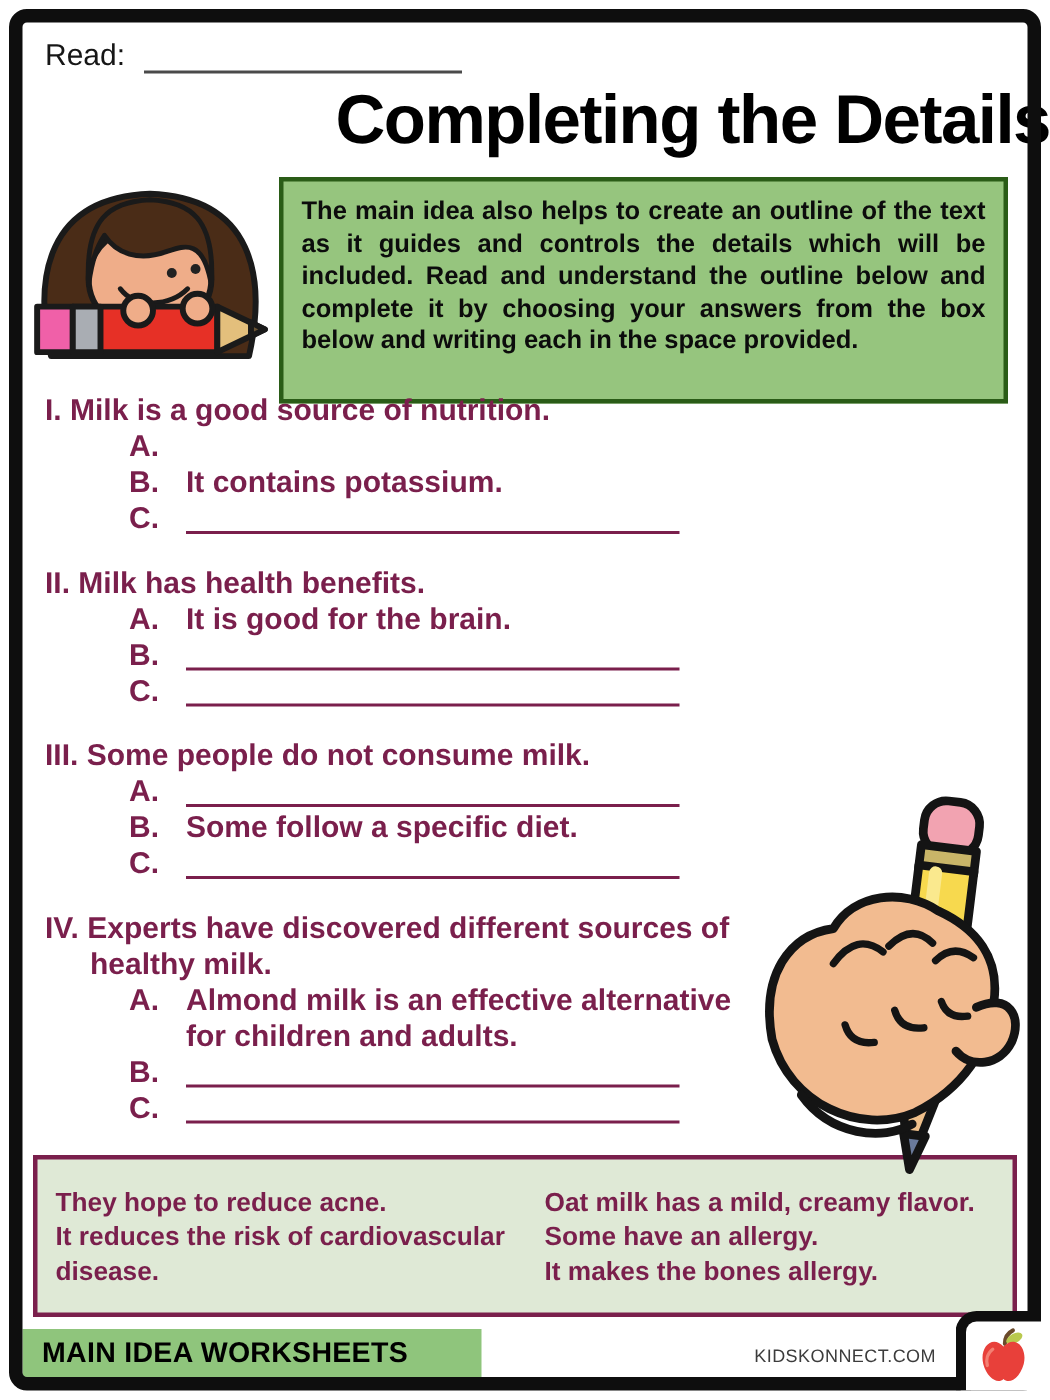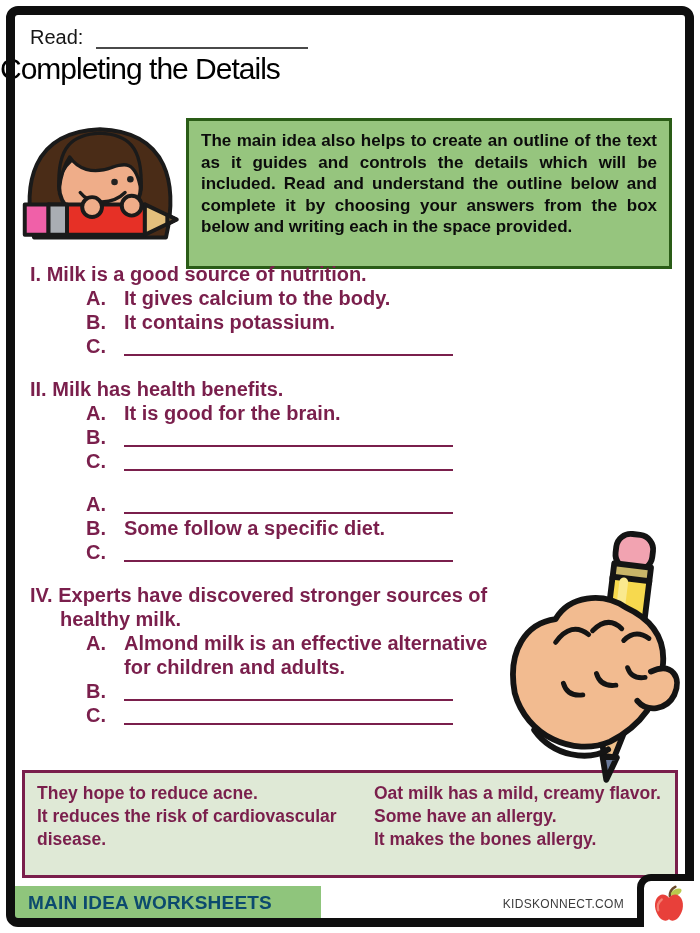--- a/index.html
+++ b/index.html
@@ -9,22 +9,22 @@
   }
   .page-border{
     position:absolute;inset:6px;border:9px solid #0e0e0e;border-radius:12px;
     z-index:10;pointer-events:none;
   }
   
   .name-label{position:absolute;left:30px;top:26px;font-size:20px;color:#161616;z-index:1}
   .name-underline{position:absolute;left:96px;top:47px;width:212px;height:2px;background:#4a4a4a;z-index:1}
   
   .title{
-    position:absolute;left:0;right:0;top:52px;text-align:left;
-    font-size:30px;font-weight:normal;color:#000;letter-spacing:-1px;z-index:1;
+    position:absolute;left:0;right:0;top:52px;text-align:right;
+    font-size:46px;font-weight:bold;color:#000;letter-spacing:-1px;z-index:1;
   }
   
   .girl{position:absolute;left:14px;top:112px;width:172px;height:132px;z-index:2}
   .instr{
     position:absolute;left:186px;top:118px;width:486px;height:151px;box-sizing:border-box;
     background:#96c57e;border:3px solid #2a5c17;padding:9px 12px;
     font-size:17px;line-height:21.5px;font-weight:bold;color:#0c0c0c;text-align:justify;z-index:1;
   }
   
   .outline{
@@ -39,32 +39,32 @@
   .item-text{white-space:pre-line}
   .blank-line{
     display:inline-block;width:329px;height:20px;
     border-bottom:2.5px solid #7a1f4c;align-self:flex-start;
   }
   
   .hand{position:absolute;left:505px;top:520px;width:180px;height:272px;z-index:6}
   
   .ansbox{
     position:absolute;left:22px;top:770px;width:656px;height:108px;box-sizing:border-box;
-    background:#dfe9d6;border:3px solid #7a1f4c;display:flex;gap:13px;padding:9px 12px;
-    color:#7a1f4c;font-weight:bold;font-size:17.5px;line-height:23px;z-index:2;
+    background:#dfe9d6;border:3px solid #7a1f4c;display:flex;gap:2px;padding:9px 12px;
+    color:#7a1f4c;font-weight:bold;font-size:17.5px;line-height:23px;z-index:2;align-items:center;
   }
   .ans-col-left{width:324px;flex:none}
   .ans-col-right{flex:1}
   .ans-line{white-space:pre-line}
   
   .footer-bar{
     position:absolute;left:15px;top:886px;width:306px;height:33px;background:#8fc57c;
     display:flex;align-items:center;padding-left:13px;box-sizing:border-box;z-index:3;
   }
-  .footer-text{font-size:19px;font-weight:bold;color:#0c4a6e;letter-spacing:.2px}
+  .footer-text{font-size:19px;font-weight:bold;color:#000000;letter-spacing:.2px}
   .site{position:absolute;right:76px;top:897px;font-size:12px;color:#3c3c3c;letter-spacing:.3px;z-index:3}
   .apple-badge{
     position:absolute;right:6px;bottom:6px;width:57px;height:53px;background:#fff;
     border-top:7px solid #0e0e0e;border-left:7px solid #0e0e0e;border-top-left-radius:14px;
     z-index:12;display:flex;align-items:center;justify-content:center;box-sizing:border-box;
   }
 </style>
 </head>
 <body>
 
@@ -94,21 +94,20 @@
 </svg>
 
 <div class="instr">The main idea also helps to create an outline of the text as it guides and controls the details which will be included. Read and understand the outline below and complete it by choosing your answers from the box below and writing each in the space provided.</div>
 
 <div class="outline">
 
   <div class="sec sec-first">
     <div class="sec-heading">I. Milk is a good source of nutrition.</div>
     <div class="item">
       <span class="letter">A.</span>
-      <span class="item-text">It gives calcium to the body.</span>
     </div>
     <div class="item">
       <span class="letter">B.</span>
       <span class="item-text">It contains potassium.</span>
     </div>
     <div class="item">
       <span class="letter">C.</span>
       <span class="blank-line"></span>
     </div>
   </div>
@@ -123,36 +122,37 @@
       <span class="letter">B.</span>
       <span class="blank-line"></span>
     </div>
     <div class="item">
       <span class="letter">C.</span>
       <span class="blank-line"></span>
     </div>
   </div>
 
   <div class="sec">
+    <div class="sec-heading">III. Some people do not consume milk.</div>
     <div class="item">
       <span class="letter">A.</span>
       <span class="blank-line"></span>
     </div>
     <div class="item">
       <span class="letter">B.</span>
       <span class="item-text">Some follow a specific diet.</span>
     </div>
     <div class="item">
       <span class="letter">C.</span>
       <span class="blank-line"></span>
     </div>
   </div>
 
   <div class="sec">
-    <div class="sec-heading">IV. Experts have discovered stronger sources of
+    <div class="sec-heading">IV. Experts have discovered different sources of
 healthy milk.</div>
     <div class="item">
       <span class="letter">A.</span>
       <span class="item-text">Almond milk is an effective alternative
 for children and adults.</span>
     </div>
     <div class="item">
       <span class="letter">B.</span>
       <span class="blank-line"></span>
     </div>

